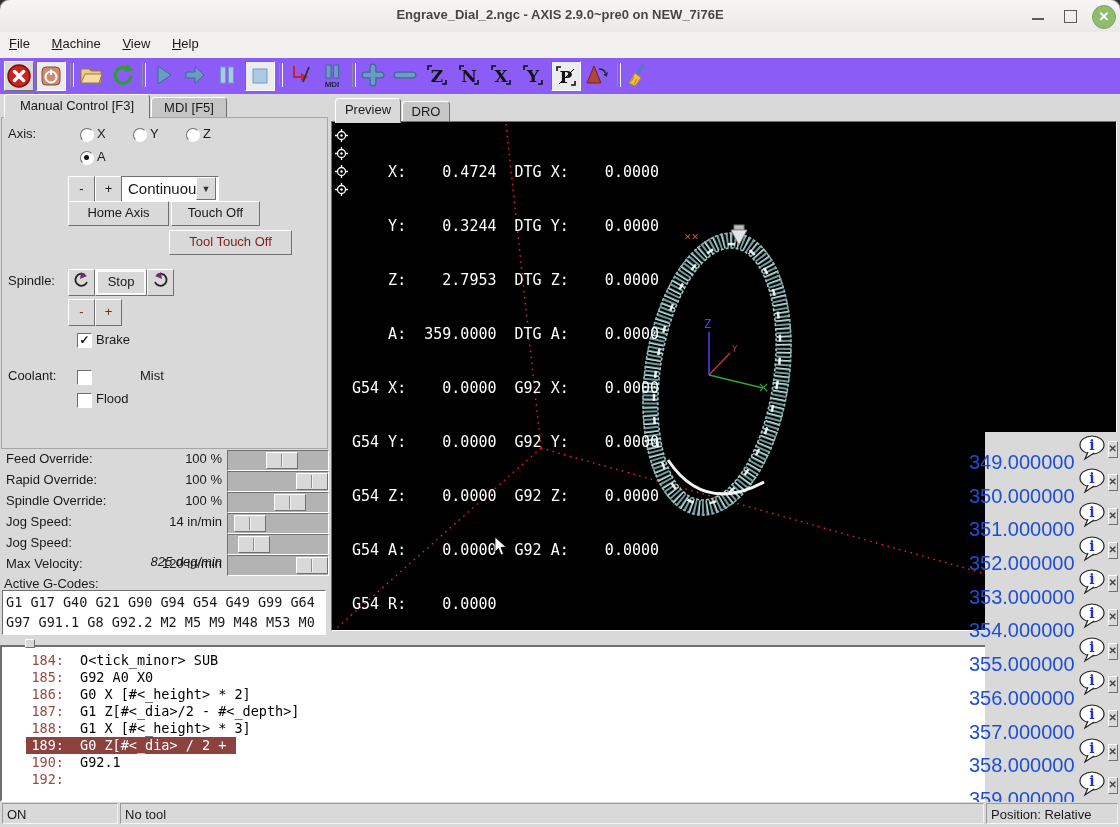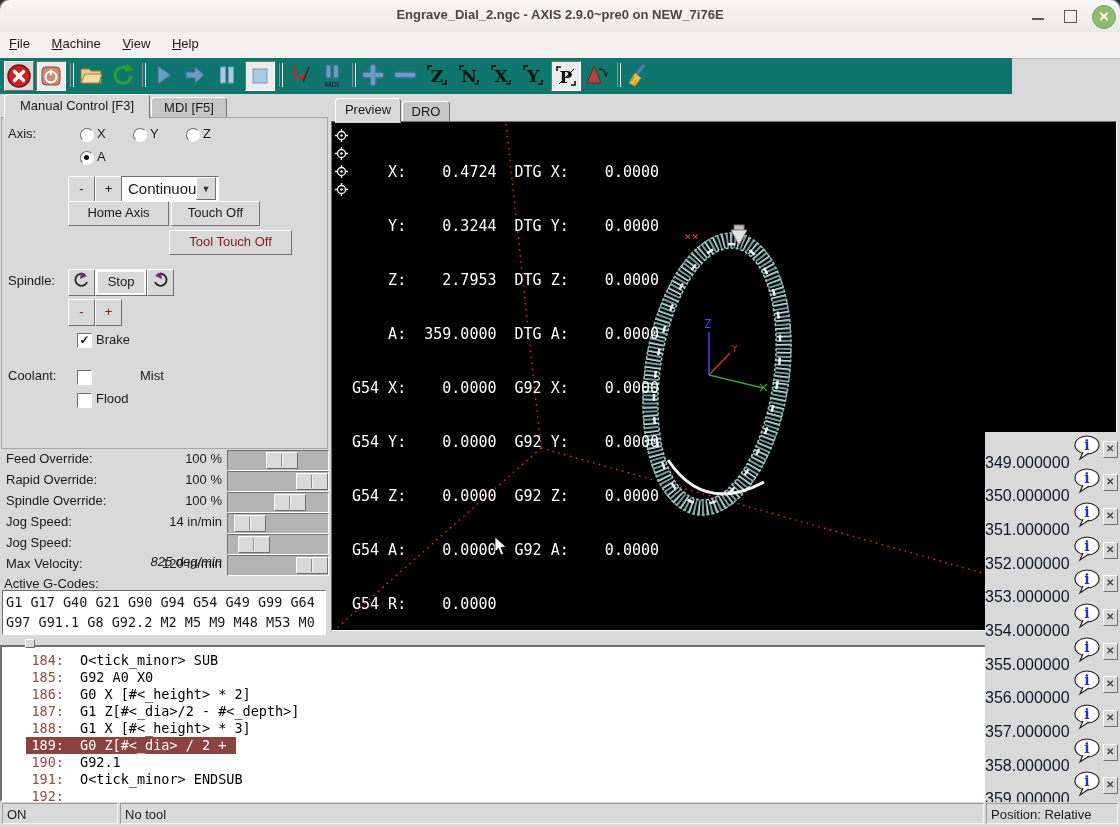--- a/index.html
+++ b/index.html
@@ -16,21 +16,21 @@
   .winbtn{position:absolute;top:6px;width:20px;height:20px;cursor:default;}
   .minbtn{left:1028px;} .minbtn span{position:absolute;left:4px;top:12px;width:12px;border-bottom:2px solid #5a5a5a;}
   .maxbtn{left:1060px;} .maxbtn span{position:absolute;left:4px;top:4px;width:11px;height:11px;border:1.5px solid #5a5a5a;}
   .closebtn{left:1092px;width:22px;height:22px;top:5px;background:#8fbc6d;border:1px solid #79a35a;border-radius:50%;
      color:#fff;font-weight:700;font-size:13px;text-align:center;line-height:21px;}
   
   .menubar{position:absolute;left:0;top:32px;width:1120px;height:26px;background:#f1f0ef;border-bottom:1px solid #b9b9b9;}
   .menuitem{display:inline-block;padding:4px 9px 0 9px;height:22px;color:#1a1a1a;}
   .menu-key{text-decoration:underline;}
   
-  .toolbar{position:absolute;left:0;top:58px;width:1012px;height:36px;background:#0f766e;border-bottom:3px solid #000000;}
+  .toolbar{position:absolute;left:0;top:58px;width:1120px;height:36px;background:#8b5cf6;border-bottom:3px solid #000000;}
   .tbtn{position:absolute;top:3px;width:28px;height:28px;}
   .tsep{position:absolute;top:5px;width:2px;height:24px;border-left:1px solid #8f8f8f;border-right:1px solid #f4f4f4;}
   .tbtn svg{position:absolute;left:0;top:0;}
   .ltr{font-family:"DejaVu Serif",serif;font-weight:700;}
   
   .leftpanel{position:absolute;left:0;top:94px;width:330px;height:551px;background:#d9d9d9;}
   .tab{position:absolute;background:#c6c6c6;border:1px solid;border-color:#ffffff #707070 transparent #ffffff;
        border-radius:4px 4px 0 0;text-align:center;font-size:13px;}
   .tab.active{background:#d9d9d9;z-index:3;}
   .lframe{position:absolute;left:1px;top:23px;width:325px;height:330px;border:1px solid #a6a6a6;background:#d9d9d9;}
@@ -63,21 +63,21 @@
           border:1px solid;border-color:#707070 #ffffff #ffffff #707070;}
   .dro{position:absolute;left:20px;top:5px;font-family:"DejaVu Sans Mono",monospace;font-size:15px;
        line-height:18px;color:#fff;white-space:pre;}
   .dro div{height:18px;}
   .homedcol{position:absolute;left:3px;top:7px;}
   .homedcol svg{display:block;margin-bottom:5px;}
   
   .notifs{position:absolute;left:985px;top:432px;width:135px;height:371px;background:#d9d9d9;
           display:flex;flex-direction:column;justify-content:space-between;padding:2px 0;box-sizing:border-box;}
   .notif{display:flex;align-items:center;justify-content:flex-end;height:30px;padding-right:2px;gap:2px;}
-  .notif .num{font-size:16px;color:#0f172a;margin-top:27px;}
+  .notif .num{font-size:20px;color:#1d4ed8;margin-top:27px;}
   .nclose{width:15px;height:15px;font-size:10px;line-height:13px;text-align:center;color:#444;font-weight:700;}
   
   .gcodearea{position:absolute;left:0;top:645px;width:1120px;height:157px;background:#fff;box-sizing:border-box;
       border:2px solid;border-color:#707070 #ffffff #ffffff #707070;
       font-family:"DejaVu Sans Mono",monospace;font-size:13.5px;padding-top:5px;}
   .gline{position:relative;height:17px;line-height:17px;white-space:pre;}
   .gline .lnum{display:inline-block;width:62px;text-align:right;color:#9c4a42;margin-right:16px;position:relative;}
   .gline .gtext{color:#000;position:relative;margin-top:21px;}
   .gline.hl::before{content:"";position:absolute;left:24px;top:0;width:210px;height:17px;background:#8c4340;}
   .gline.hl .lnum,.gline.hl .gtext{color:#fff;}
@@ -421,21 +421,20 @@
   </div>
 
   <div class="gcodearea">
     <div class="gline"><span class="lnum">184:</span><span class="gtext">O&lt;tick_minor&gt; SUB</span></div>
     <div class="gline"><span class="lnum">185:</span><span class="gtext">G92 A0 X0</span></div>
     <div class="gline"><span class="lnum">186:</span><span class="gtext">G0 X [#&lt;_height&gt; * 2]</span></div>
     <div class="gline"><span class="lnum">187:</span><span class="gtext">G1 Z[#&lt;_dia&gt;/2 - #&lt;_depth&gt;]</span></div>
     <div class="gline"><span class="lnum">188:</span><span class="gtext">G1 X [#&lt;_height&gt; * 3]</span></div>
     <div class="gline hl"><span class="lnum">189:</span><span class="gtext">G0 Z[#&lt;_dia&gt; / 2 + 1]</span></div>
     <div class="gline"><span class="lnum">190:</span><span class="gtext">G92.1</span></div>
-    <div class="gline"><span class="lnum">191:</span><span class="gtext">O&lt;tick_minor&gt; ENDSUB</span></div>
     <div class="gline"><span class="lnum">192:</span><span class="gtext"></span></div>
   </div>
   <div class="sashgrip"></div>
 
   <div class="notifs">
     <div class="notif">
         <span class="num">349.000000</span>
         <span><svg width="29" height="26">
             <ellipse cx="15" cy="10" rx="12" ry="9" fill="#fff" stroke="#222" stroke-width="1.2"></ellipse>
             <path d="M11 17 L8 24 L17 18" fill="#fff" stroke="#222" stroke-width="1.2"></path>

